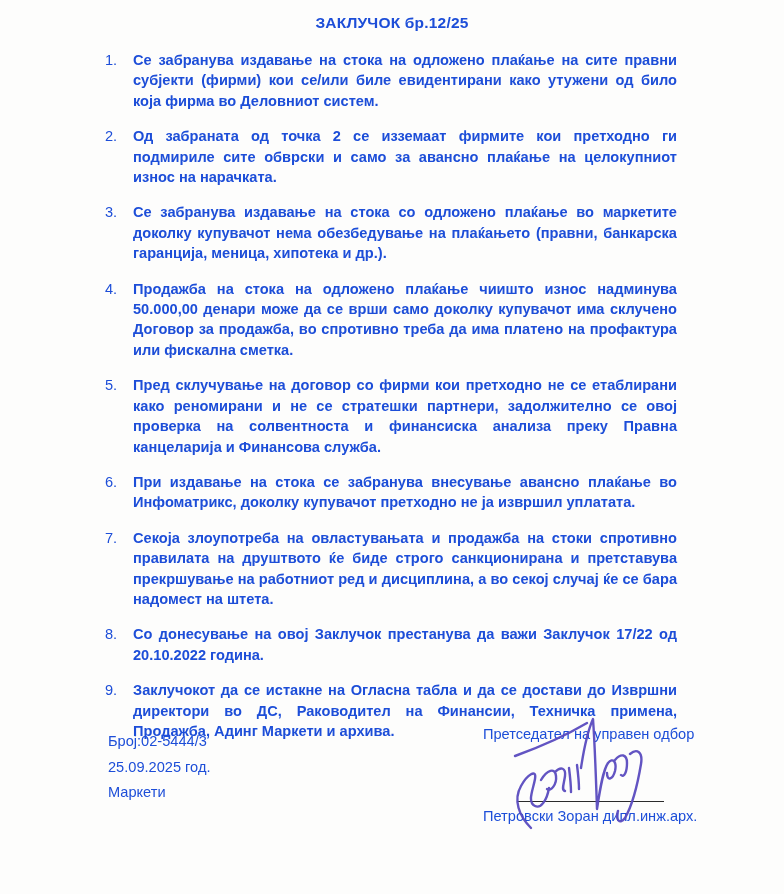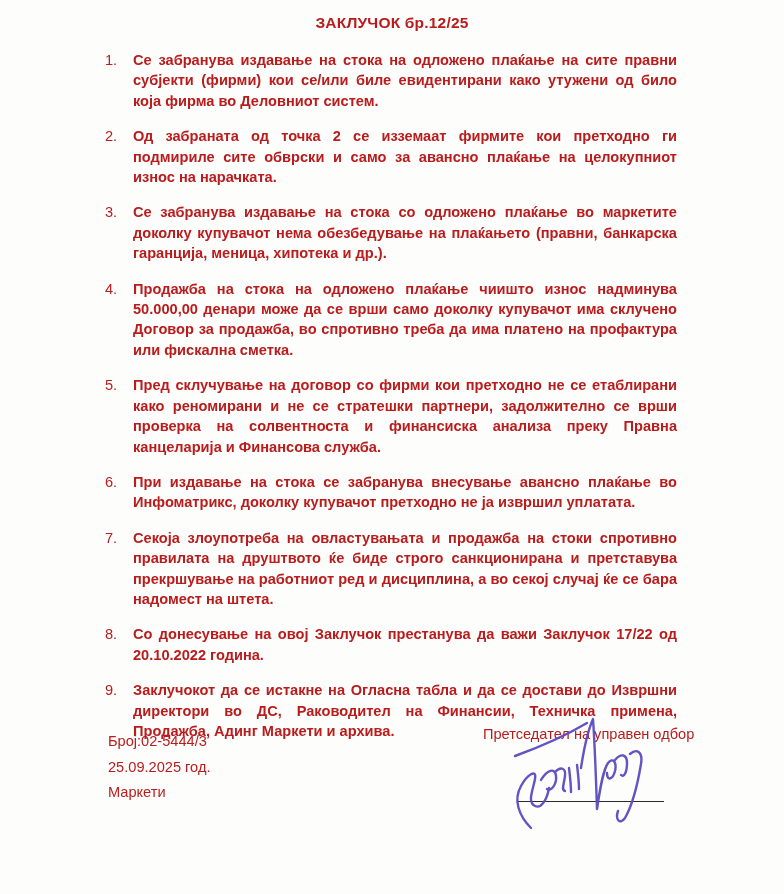--- a/index.html
+++ b/index.html
@@ -1,21 +1,21 @@
 <!DOCTYPE html>
 <html><head>
 <meta charset="utf-8">
 <style>
   html, body { margin: 0; padding: 0; background: #ffffff; }
   .page {
     position: relative;
     width: 784px;
     height: 894px;
     background: #fdfdfc;
-    color: #b91c1c;
+    color: #1d4ed8;
     font-family: "Liberation Sans", sans-serif;
     overflow: hidden;
   }
   .title {
     margin: 0;
     padding-top: 14px;
     text-align: center;
     font-size: 15.5px;
     font-weight: bold;
     letter-spacing: 0.2px;
@@ -70,21 +70,21 @@
     <li class="item">
       <span class="num">3.</span>
       <span class="txt">Се забранува издавање на стока со одложено плаќање во маркетите доколку купувачот нема обезбедување на плаќањето (правни, банкарска гаранција, меница, хипотека и др.).</span>
     </li>
     <li class="item">
       <span class="num">4.</span>
       <span class="txt">Продажба на стока на одложено плаќање чиишто износ надминува 50.000,00 денари може да се врши само доколку купувачот има склучено Договор за продажба, во спротивно треба да има платено на профактура или фискална сметка.</span>
     </li>
     <li class="item">
       <span class="num">5.</span>
-      <span class="txt">Пред склучување на договор со фирми кои претходно не се етаблирани како реномирани и не се стратешки партнери, задолжително се врши проверка на солвентноста и финансиска анализа преку Правна канцеларија и Финансова служба.</span>
+      <span class="txt">Пред склучување на договор со фирми кои претходно не се етаблирани како реномирани и не се стратешки партнери, задолжително се овој проверка на солвентноста и финансиска анализа преку Правна канцеларија и Финансова служба.</span>
     </li>
     <li class="item">
       <span class="num">6.</span>
       <span class="txt">При издавање на стока се забранува внесување авансно плаќање во Инфоматрикс, доколку купувачот претходно не ја извршил уплатата.</span>
     </li>
     <li class="item">
       <span class="num">7.</span>
       <span class="txt">Секоја злоупотреба на овластувањата и продажба на стоки спротивно правилата на друштвото ќе биде строго санкционирана и претставува прекршување на работниот ред и дисциплина, а во секој случај ќе се бара надомест на штета.</span>
     </li>
     <li class="item">
@@ -114,17 +114,18 @@
         <path d="M44,68 C50,58 58,55 59,64 C60,72 54,80 50,77"></path>
         <path d="M58,60 C64,54 69,56 68,64 C67,72 64,78 68,79"></path>
         <path d="M72,56 C73,64 74,72 74,80"></path>
         <path d="M80,53 C81,61 82,69 82,77"></path>
         <path d="M84,56 C87,36 92,16 96,7 C98,35 99,68 100,97 C103,77 106,58 111,51 C116,45 120,50 118,59 C116,67 110,70 110,61"></path>
         <path d="M118,48 C124,41 130,42 130,51 C130,60 127,66 124,63"></path>
         <path d="M133,42 C140,36 146,40 144,52 C141,70 136,92 128,106 C123,113 118,108 121,99"></path>
       </svg>
 
       <div class="sig-line"></div>
+      <div class="name">Петровски Зоран дипл.инж.арх.</div>
     </div>
 
   </div>
 
 </div>
 
 </body></html>

